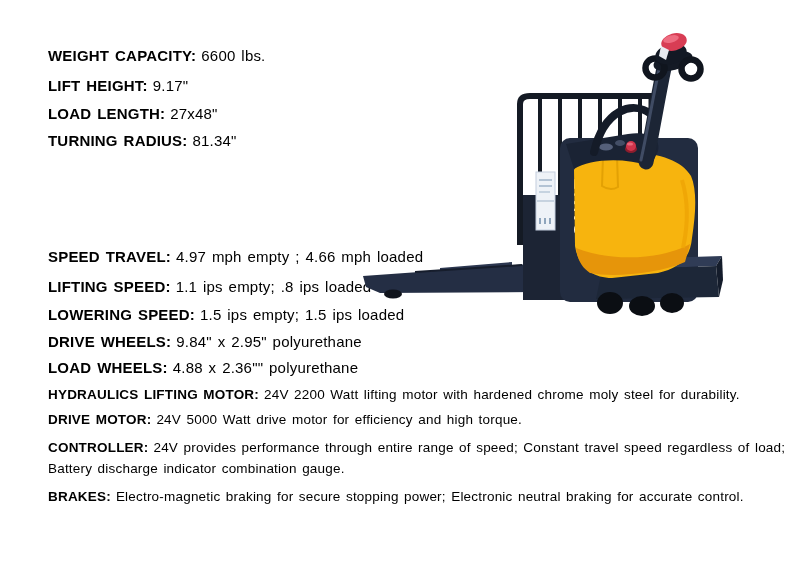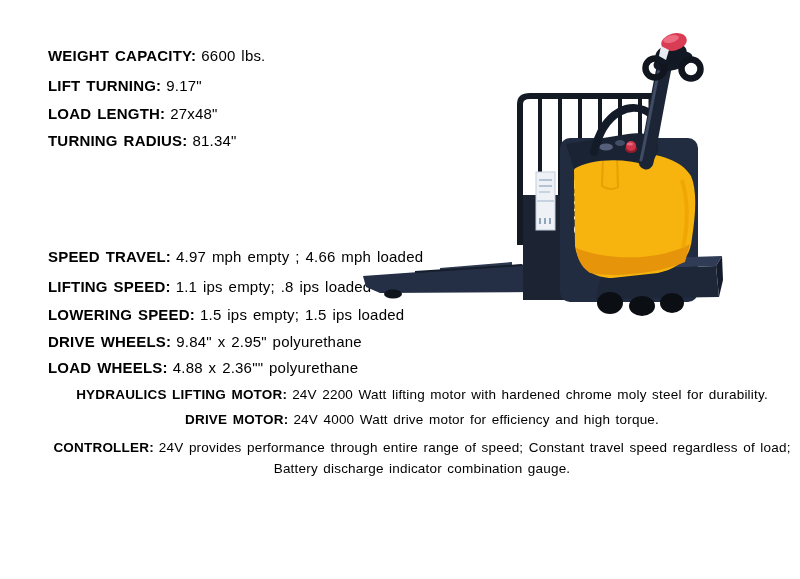--- a/index.html
+++ b/index.html
@@ -3,43 +3,44 @@
 <meta charset="utf-8">
 <style>
   html,body{margin:0;padding:0;background:#ffffff;}
   #page{position:relative;width:800px;height:579px;background:#ffffff;overflow:hidden;
         font-family:"Liberation Sans","DejaVu Sans",sans-serif;color:#000;}
   .spec{position:absolute;left:48px;letter-spacing:.2px;word-spacing:1.5px;line-height:20px;}
   .spec b{font-weight:700;}
   .spec .val{margin-left:5px;white-space:pre-line;font-weight:500;}
   .lg{font-size:15px;}
   .md{font-size:13.5px;line-height:21px;}
-  .wide{width:748px;text-align:center;}
+  .wide{width:748px;}
   .narrow{width:320px;}
   #truck{position:absolute;left:360px;top:10px;width:440px;height:340px;}
 </style>
 </head>
 <body>
 
 <div id="page">
 
   <div class="spec lg" style="top:46px"><b>WEIGHT CAPACITY:</b><span class="val">6600 lbs.</span></div>
-  <div class="spec lg" style="top:76px"><b>LIFT TURNING:</b><span class="val">9.17"</span></div>
+  <div class="spec lg" style="top:76px"><b>LIFT HEIGHT:</b><span class="val">9.17"</span></div>
   <div class="spec lg" style="top:104px"><b>LOAD LENGTH:</b><span class="val">27x48"</span></div>
   <div class="spec lg" style="top:131px"><b>TURNING RADIUS:</b><span class="val">81.34"</span></div>
 
   <div class="spec lg" style="top:247px"><b>SPEED TRAVEL:</b><span class="val">4.97 mph empty ; 4.66 mph loaded</span></div>
   <div class="spec lg" style="top:277px"><b>LIFTING SPEED:</b><span class="val">1.1 ips empty;  .8 ips loaded</span></div>
   <div class="spec lg" style="top:305px"><b>LOWERING SPEED:</b><span class="val">1.5 ips empty;  1.5 ips loaded</span></div>
   <div class="spec lg" style="top:332px"><b>DRIVE WHEELS:</b><span class="val">9.84" x 2.95" polyurethane</span></div>
   <div class="spec lg" style="top:358px"><b>LOAD WHEELS:</b><span class="val">4.88 x 2.36"" polyurethane</span></div>
 
   <div class="spec md wide" style="top:384px"><b>HYDRAULICS LIFTING MOTOR:</b><span class="val">24V 2200 Watt lifting motor with hardened chrome moly steel for durability.</span></div>
-  <div class="spec md wide" style="top:409px"><b>DRIVE MOTOR:</b><span class="val">24V 4000 Watt drive motor for efficiency and high torque.</span></div>
+  <div class="spec md wide" style="top:409px"><b>DRIVE MOTOR:</b><span class="val">24V 5000 Watt drive motor for efficiency and high torque.</span></div>
   <div class="spec md wide" style="top:437px"><b>CONTROLLER:</b><span class="val">24V provides performance through entire range of speed; Constant travel speed regardless of load; Battery discharge indicator combination gauge.</span></div>
+  <div class="spec md wide" style="top:486px"><b>BRAKES:</b><span class="val">Electro-magnetic braking for secure stopping power; Electronic neutral braking for accurate control.</span></div>
 
   <svg id="truck" viewBox="0 0 440 340" aria-hidden="true">
 
     <g stroke="#141a24" fill="none">
       <path d="M160,235 L160,94 Q160,86 170,86 L293,86" stroke-width="6"></path>
       <line x1="180" y1="86" x2="180" y2="222" stroke-width="4"></line>
       <line x1="200" y1="86" x2="200" y2="218" stroke-width="4"></line>
       <line x1="220" y1="86" x2="220" y2="214" stroke-width="4"></line>
       <line x1="240" y1="86" x2="240" y2="150" stroke-width="4"></line>
       <line x1="260" y1="86" x2="260" y2="140" stroke-width="4"></line>

